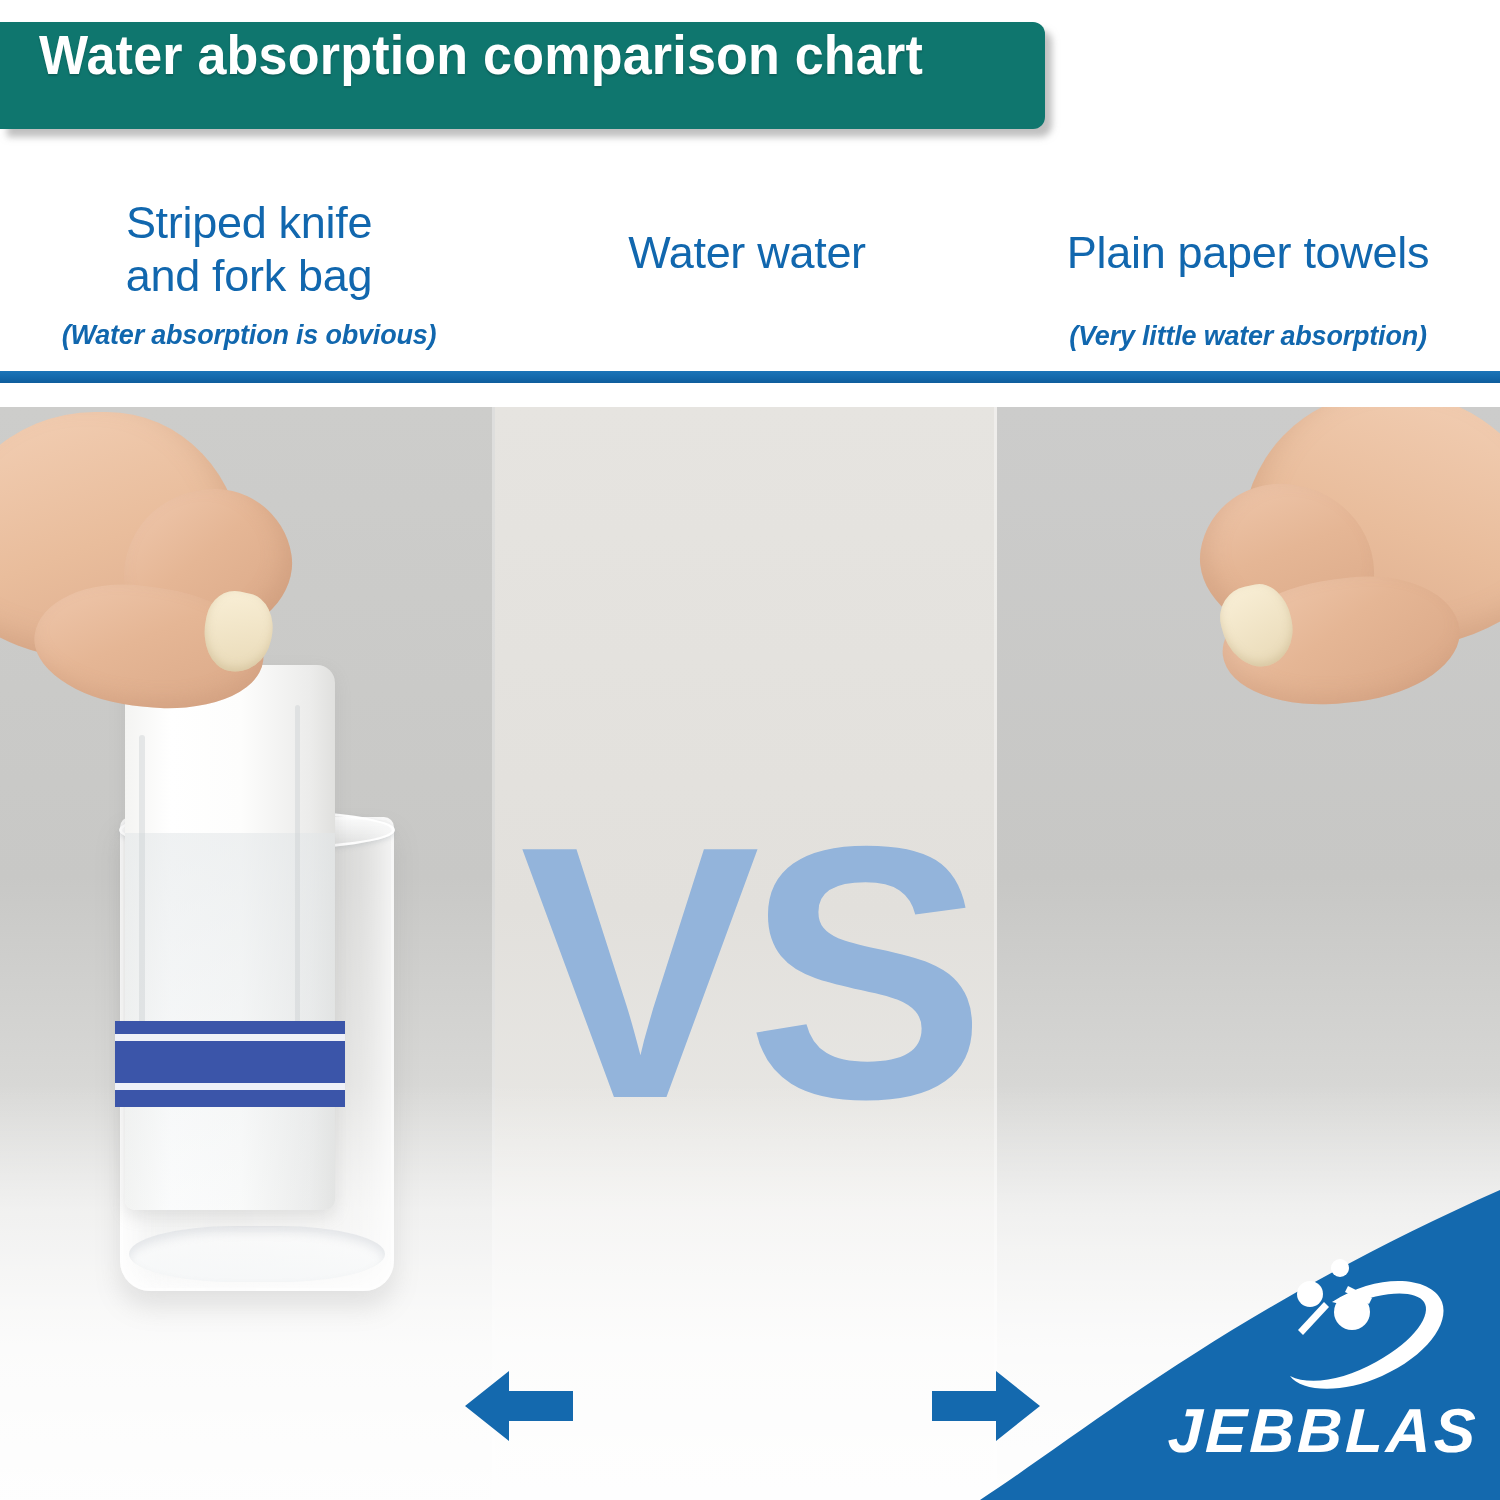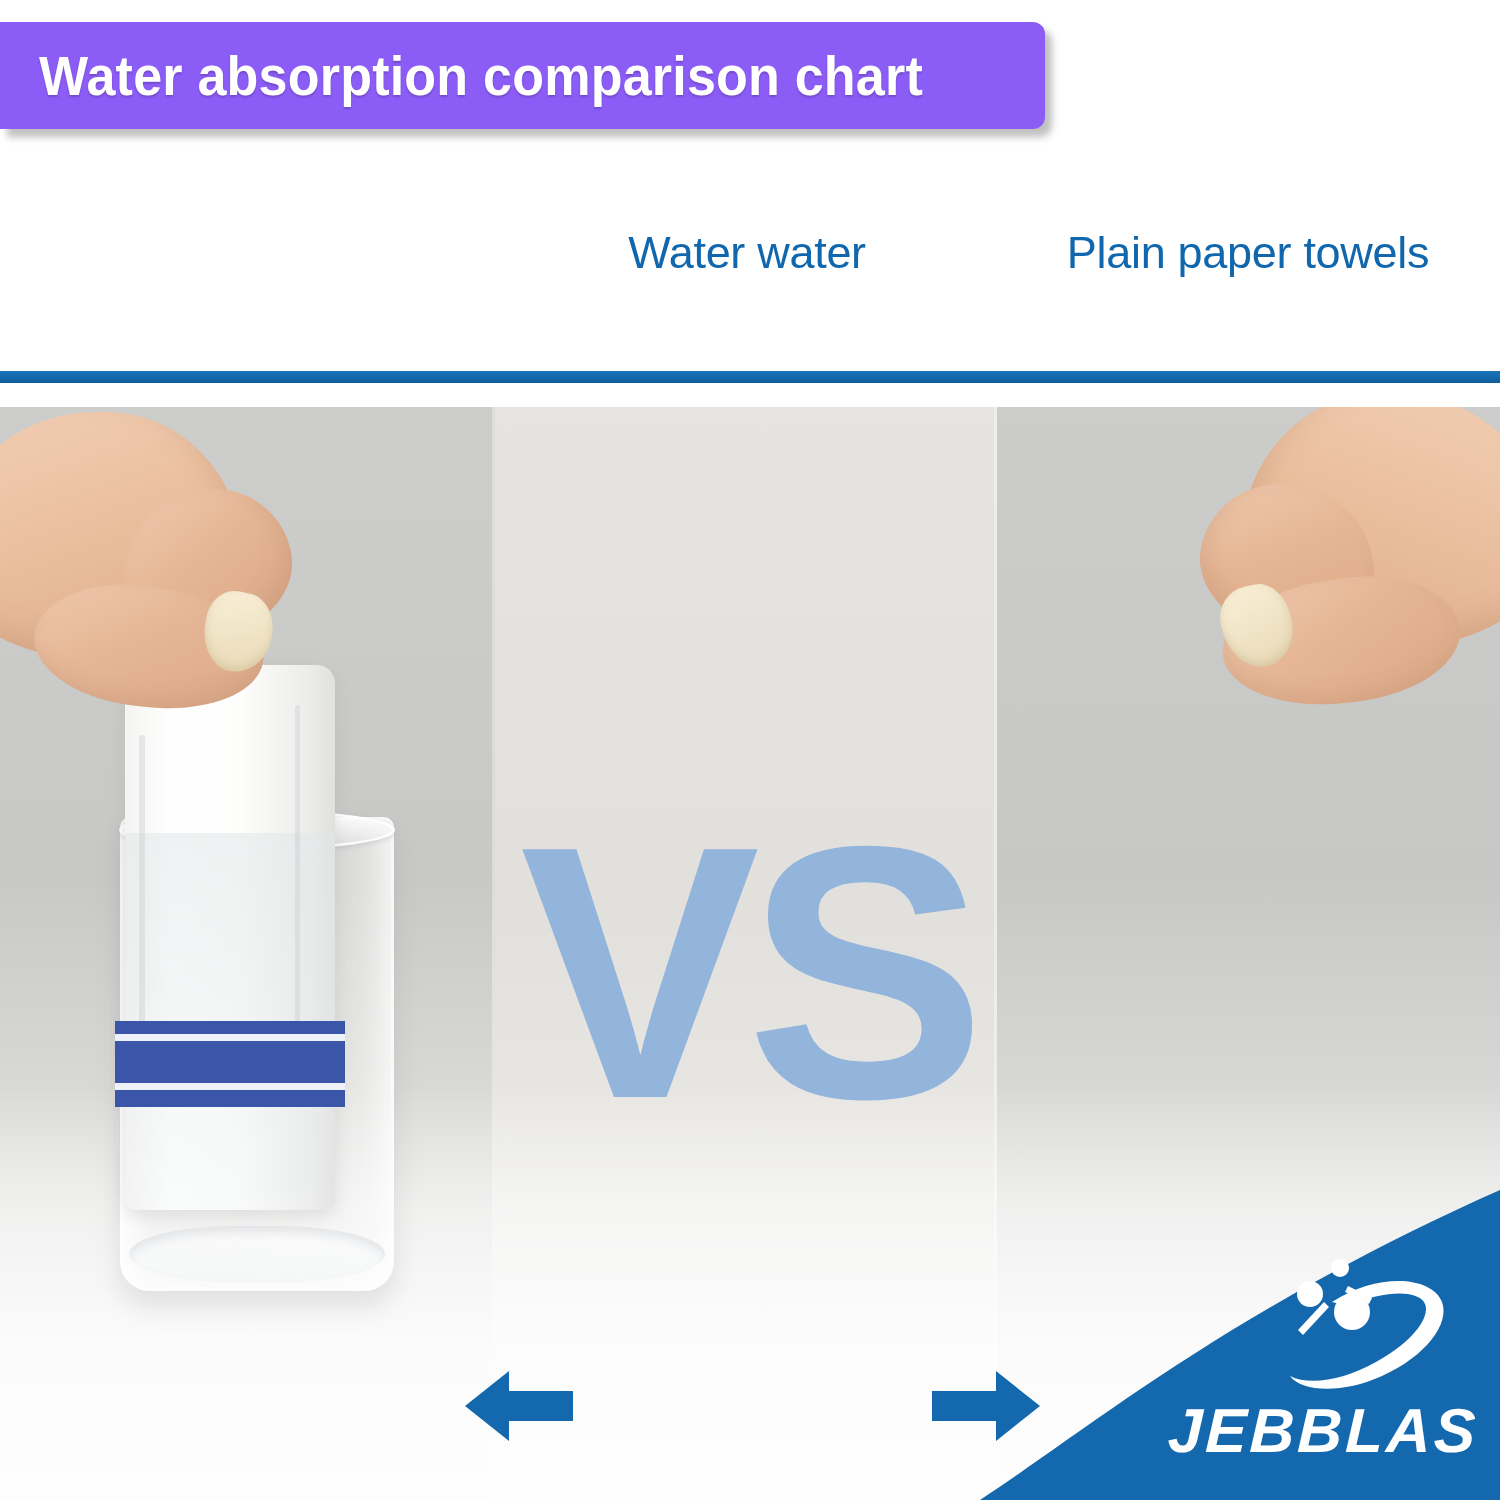--- a/index.html
+++ b/index.html
@@ -7,24 +7,24 @@
     width:1500px;height:1500px;overflow:hidden;
     background:#ffffff;
     font-family:"Liberation Sans","DejaVu Sans",sans-serif;
     -webkit-font-smoothing:antialiased;
   }
   #page{position:relative;width:1500px;height:1500px;overflow:hidden;background:#fff;}
 
   
   .title-banner{
     position:absolute;left:0;top:22px;width:1045px;height:107px;
-    background:#8b5cf6;
+    background:#0f766e;
     border-radius:0 12px 12px 0;
     box-shadow:7px 8px 7px rgba(140,140,140,.55);
-    display:flex;align-items:center;
+    display:flex;
   }
   .title-banner .t{
     color:#ffffff;font-size:56px;font-weight:bold;letter-spacing:.2px;
     padding-left:42px;white-space:nowrap;
     transform:scaleX(.93);transform-origin:left center;
     text-shadow:0 2px 2px rgba(0,0,0,.18);
   }
 
   
   .headers{position:absolute;left:0;top:150px;width:1500px;height:222px;}
@@ -208,27 +208,35 @@
 <body>
 
 <div id="page">
 
   <div class="title-banner">
     <div class="t">Water absorption comparison chart</div>
   </div>
 
   <div class="headers">
 
+    <div class="hcol left">
+      <div class="htitle">
+        <div>Striped knife</div>
+        <div>and fork bag</div>
+      </div>
+      <div class="hsub">(Water absorption is obvious)</div>
+    </div>
 
     <div class="hcol mid">
       <div class="htitle">Water water</div>
     </div>
 
     <div class="hcol right">
       <div class="htitle">Plain paper towels</div>
+      <div class="hsub">(Very little water absorption)</div>
     </div>
 
   </div>
 
   <div class="divider"></div>
 
   <div class="stage">
 
     <div class="panel left">
       <div class="surface"></div>

